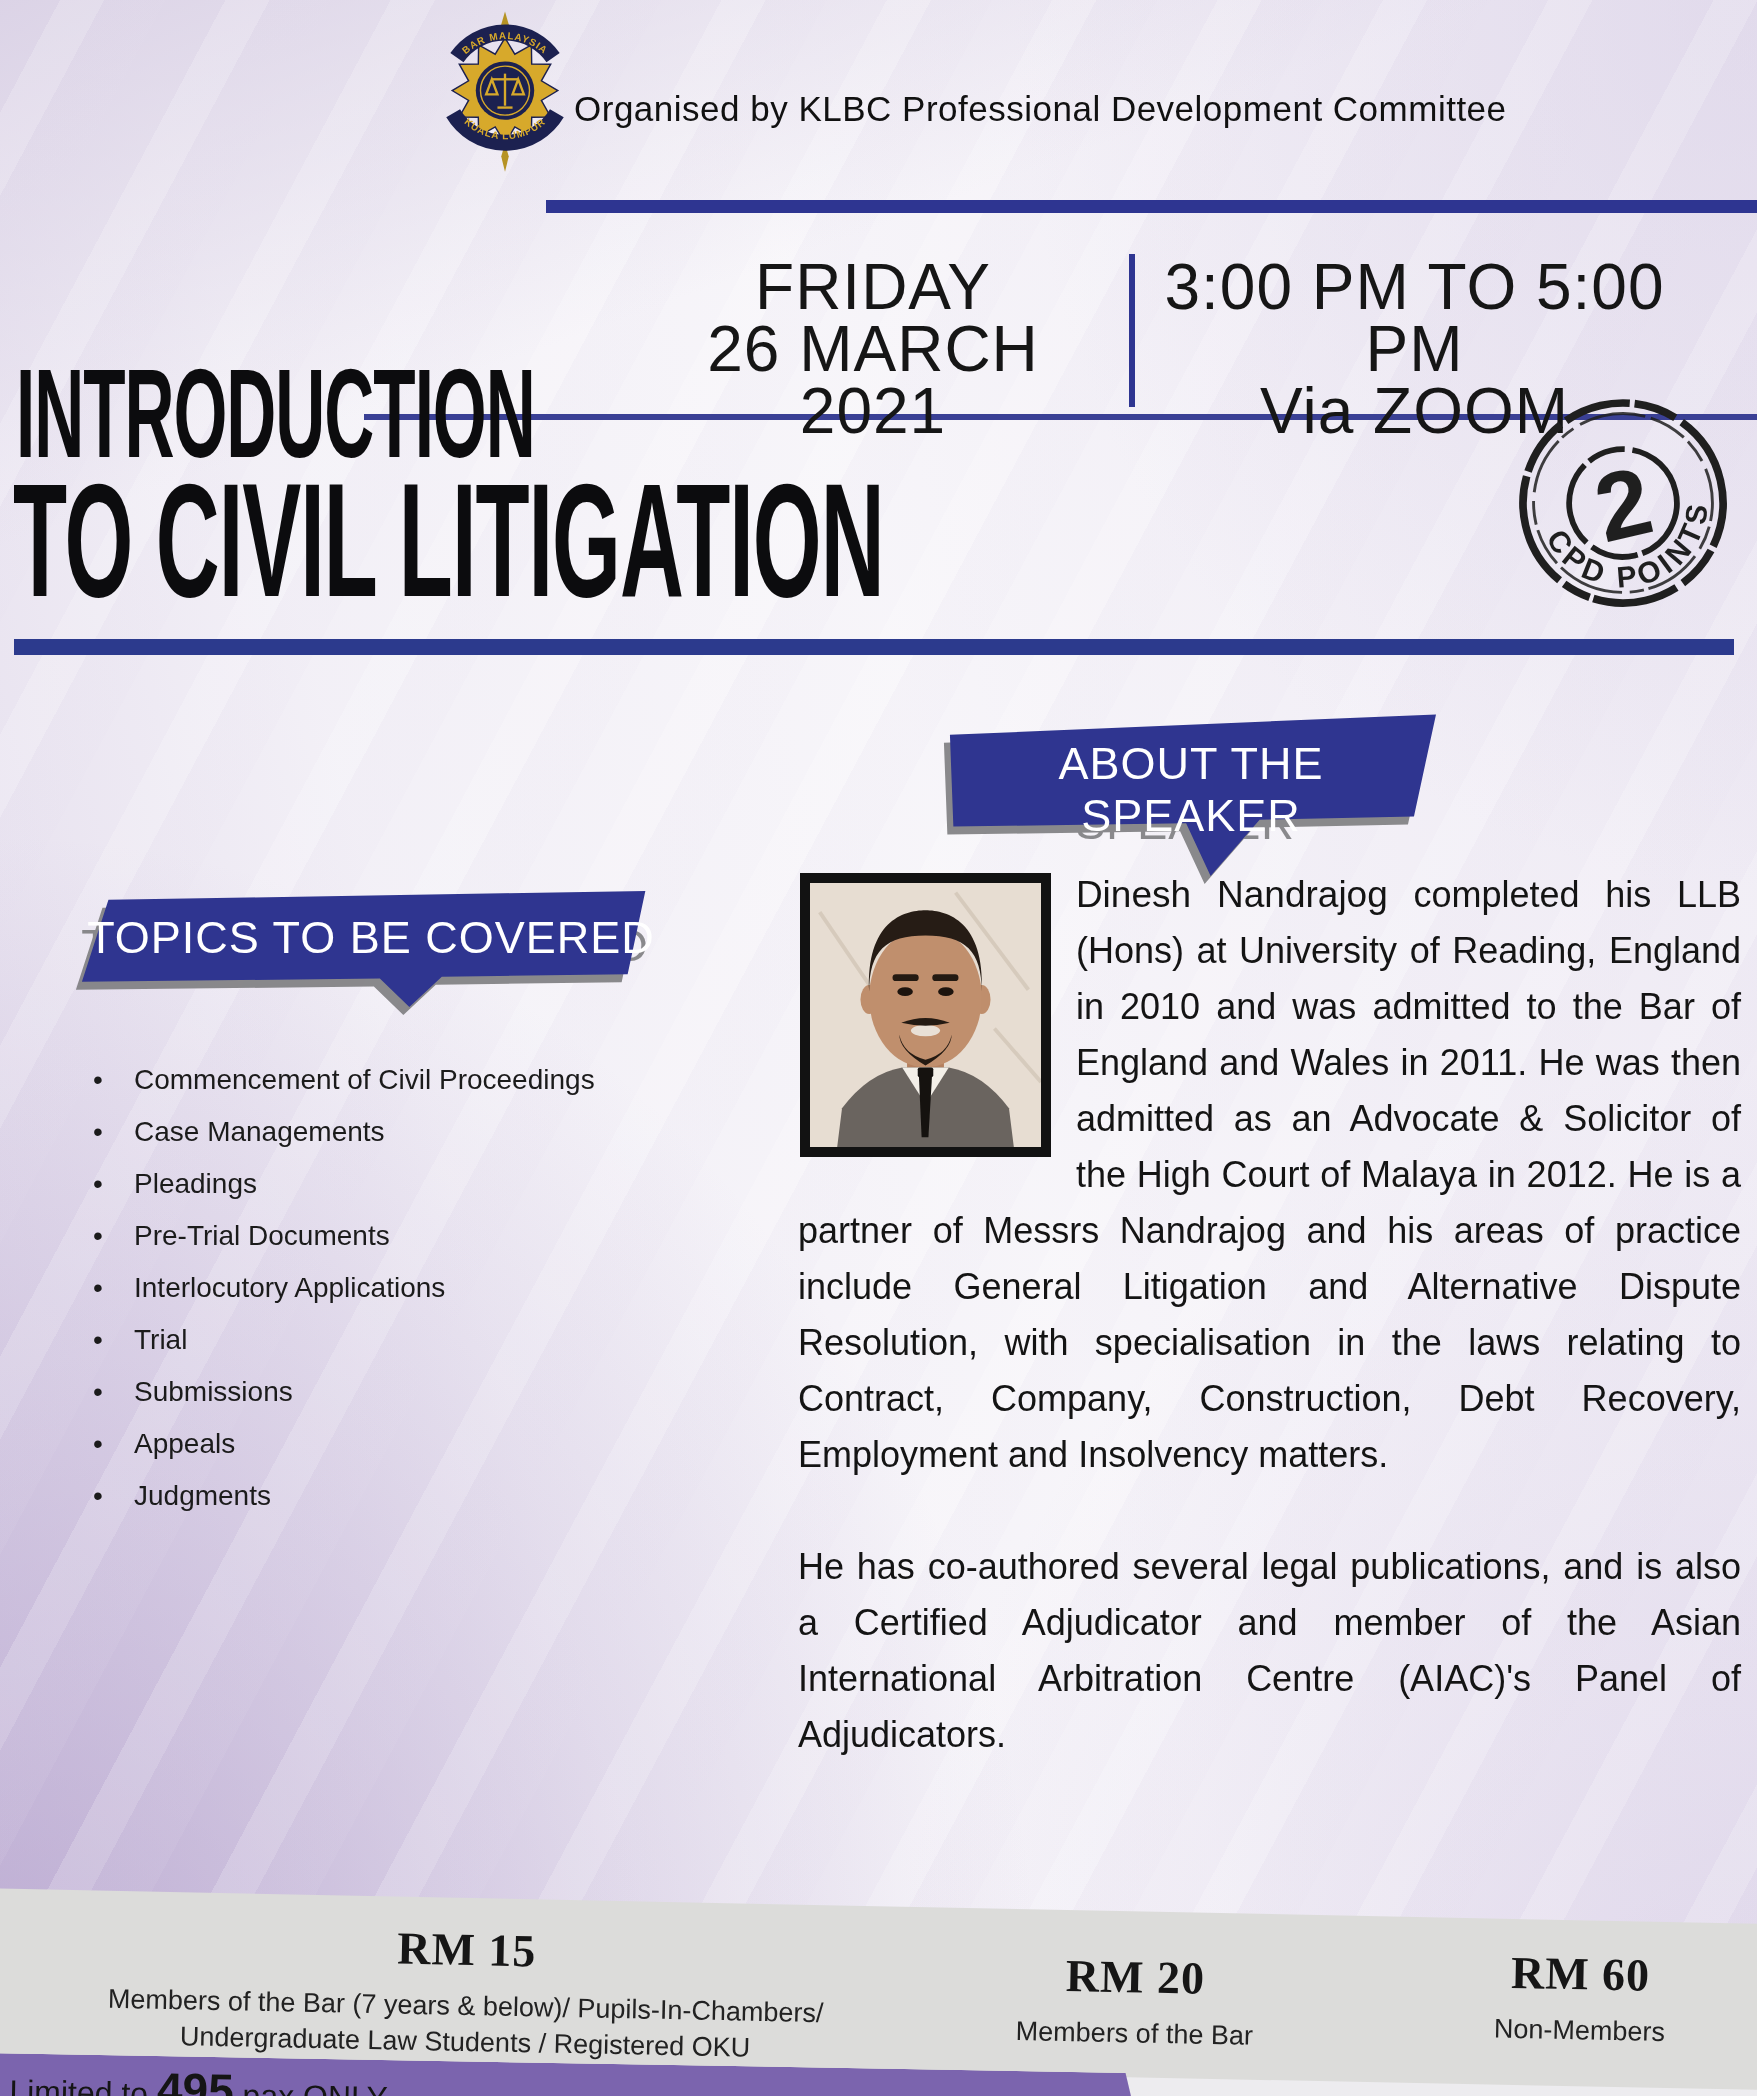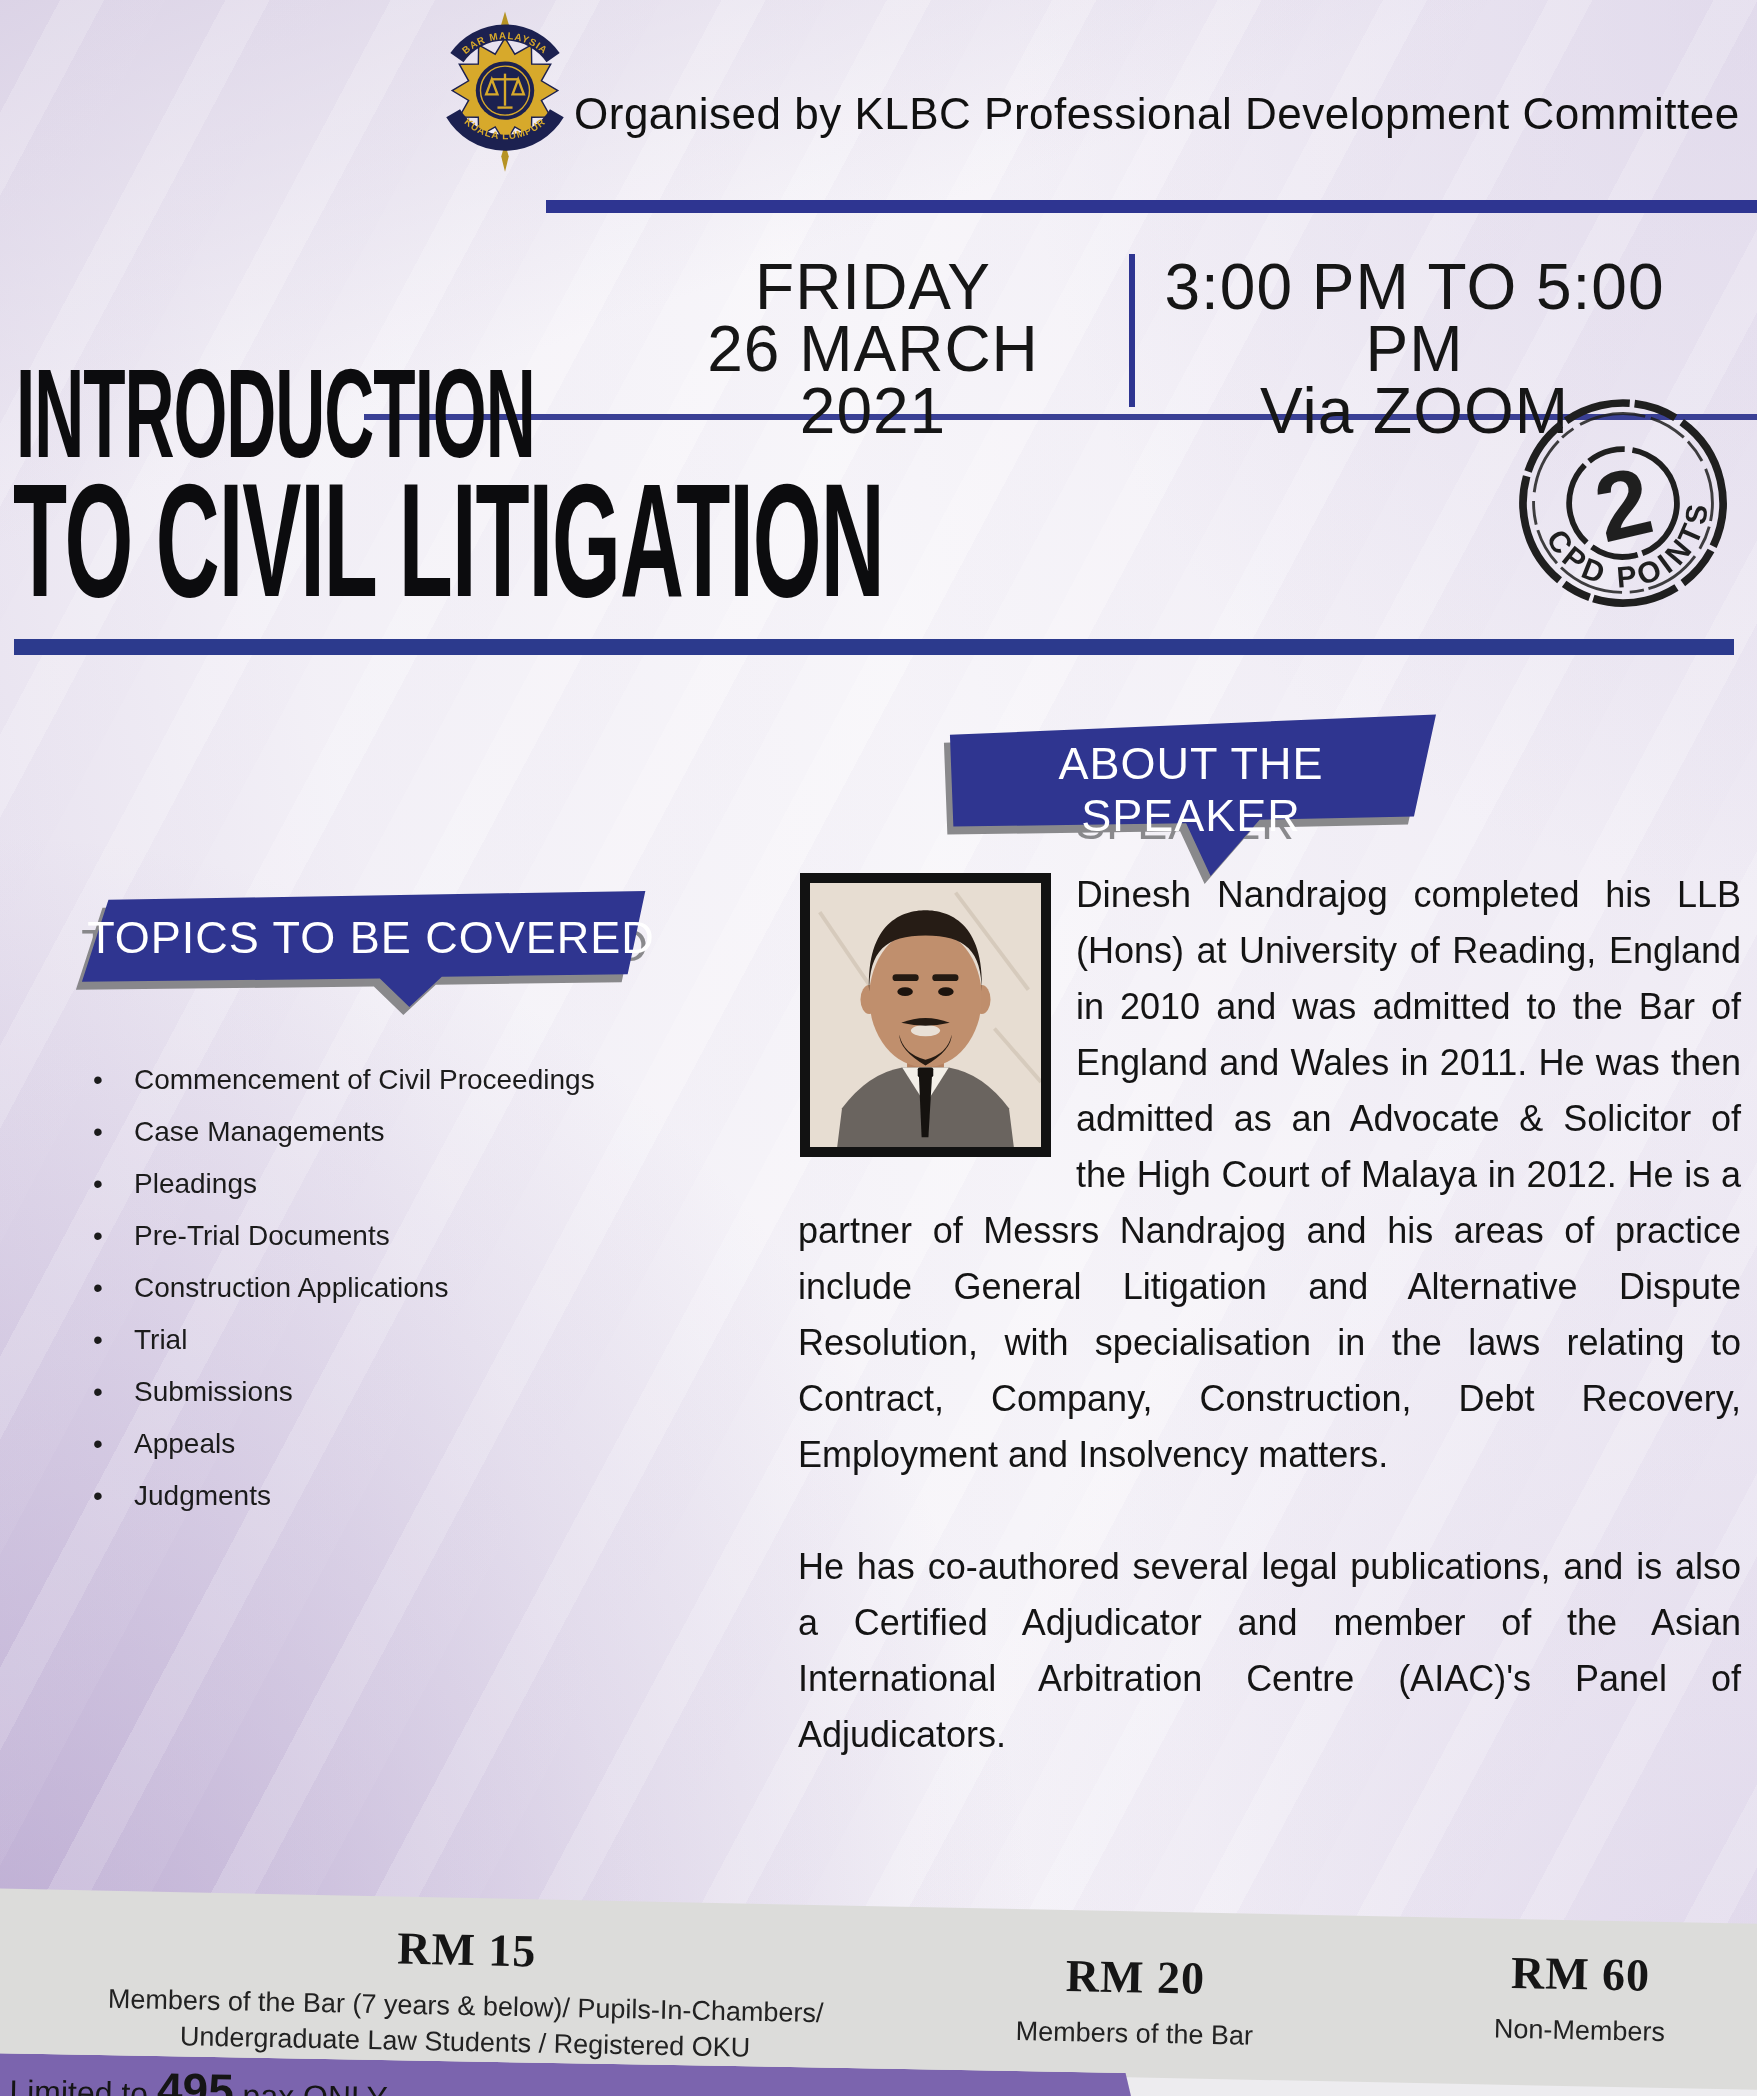--- a/index.html
+++ b/index.html
@@ -16,21 +16,21 @@
   }
   .texture{
     position:absolute;inset:0;z-index:0;pointer-events:none;opacity:.35;
     background:repeating-linear-gradient(118deg,
       rgba(255,255,255,0) 0 53px, rgba(255,255,255,0.55) 53px 92px,
       rgba(228,221,237,0.30) 92px 146px);
   }
   .abs{position:absolute;}
   
   #logo{left:439px;top:5.8px;width:132px;height:173px;z-index:2;}
-  #organiser{left:574px;top:89px;width:1174px;font-size:44px;letter-spacing:0.5px;color:#111;white-space:nowrap;z-index:2;}
+  #organiser{left:574px;top:89px;width:1174px;font-size:35px;letter-spacing:0.5px;color:#111;white-space:nowrap;z-index:2;}
   #rule-header{left:546px;top:200px;width:1211px;height:12.6px;background:#2e3591;z-index:2;}
   
   .meta{font-size:64px;line-height:62px;text-align:center;color:#161616;letter-spacing:1px;z-index:2;}
   #date-block{left:645px;top:256px;width:456px;}
   #time-block{left:1143px;top:256px;width:543px;}
   #vrule{left:1129px;top:254px;width:5.8px;height:153px;background:#2e3591;z-index:2;}
   
   .title{white-space:nowrap;font-weight:700;color:#0c0c0e;transform-origin:0 0;line-height:1;z-index:2;}
   #title1{left:15.5px;top:351px;font-size:126px;letter-spacing:-1.9px;transform:scaleX(0.55);}
   #title2{left:12.6px;top:460px;font-size:161px;letter-spacing:-1.9px;transform:scaleX(0.55);}
@@ -145,21 +145,21 @@
 
   <div id="topics-banner" class="abs banner">
     <div class="banner-shape"></div>
     <div class="banner-label">TOPICS TO BE COVERED</div>
   </div>
   <ul id="topics-list" class="abs">
     <li>Commencement of Civil Proceedings</li>
     <li>Case Managements</li>
     <li>Pleadings</li>
     <li>Pre-Trial Documents</li>
-    <li>Construction Applications</li>
+    <li>Interlocutory Applications</li>
     <li>Trial</li>
     <li>Submissions</li>
     <li>Appeals</li>
     <li>Judgments</li>
   </ul>
 
   <div id="speaker-banner" class="abs banner">
     <div class="banner-shape"></div>
     <div class="banner-label">ABOUT THE SPEAKER</div>
   </div>

